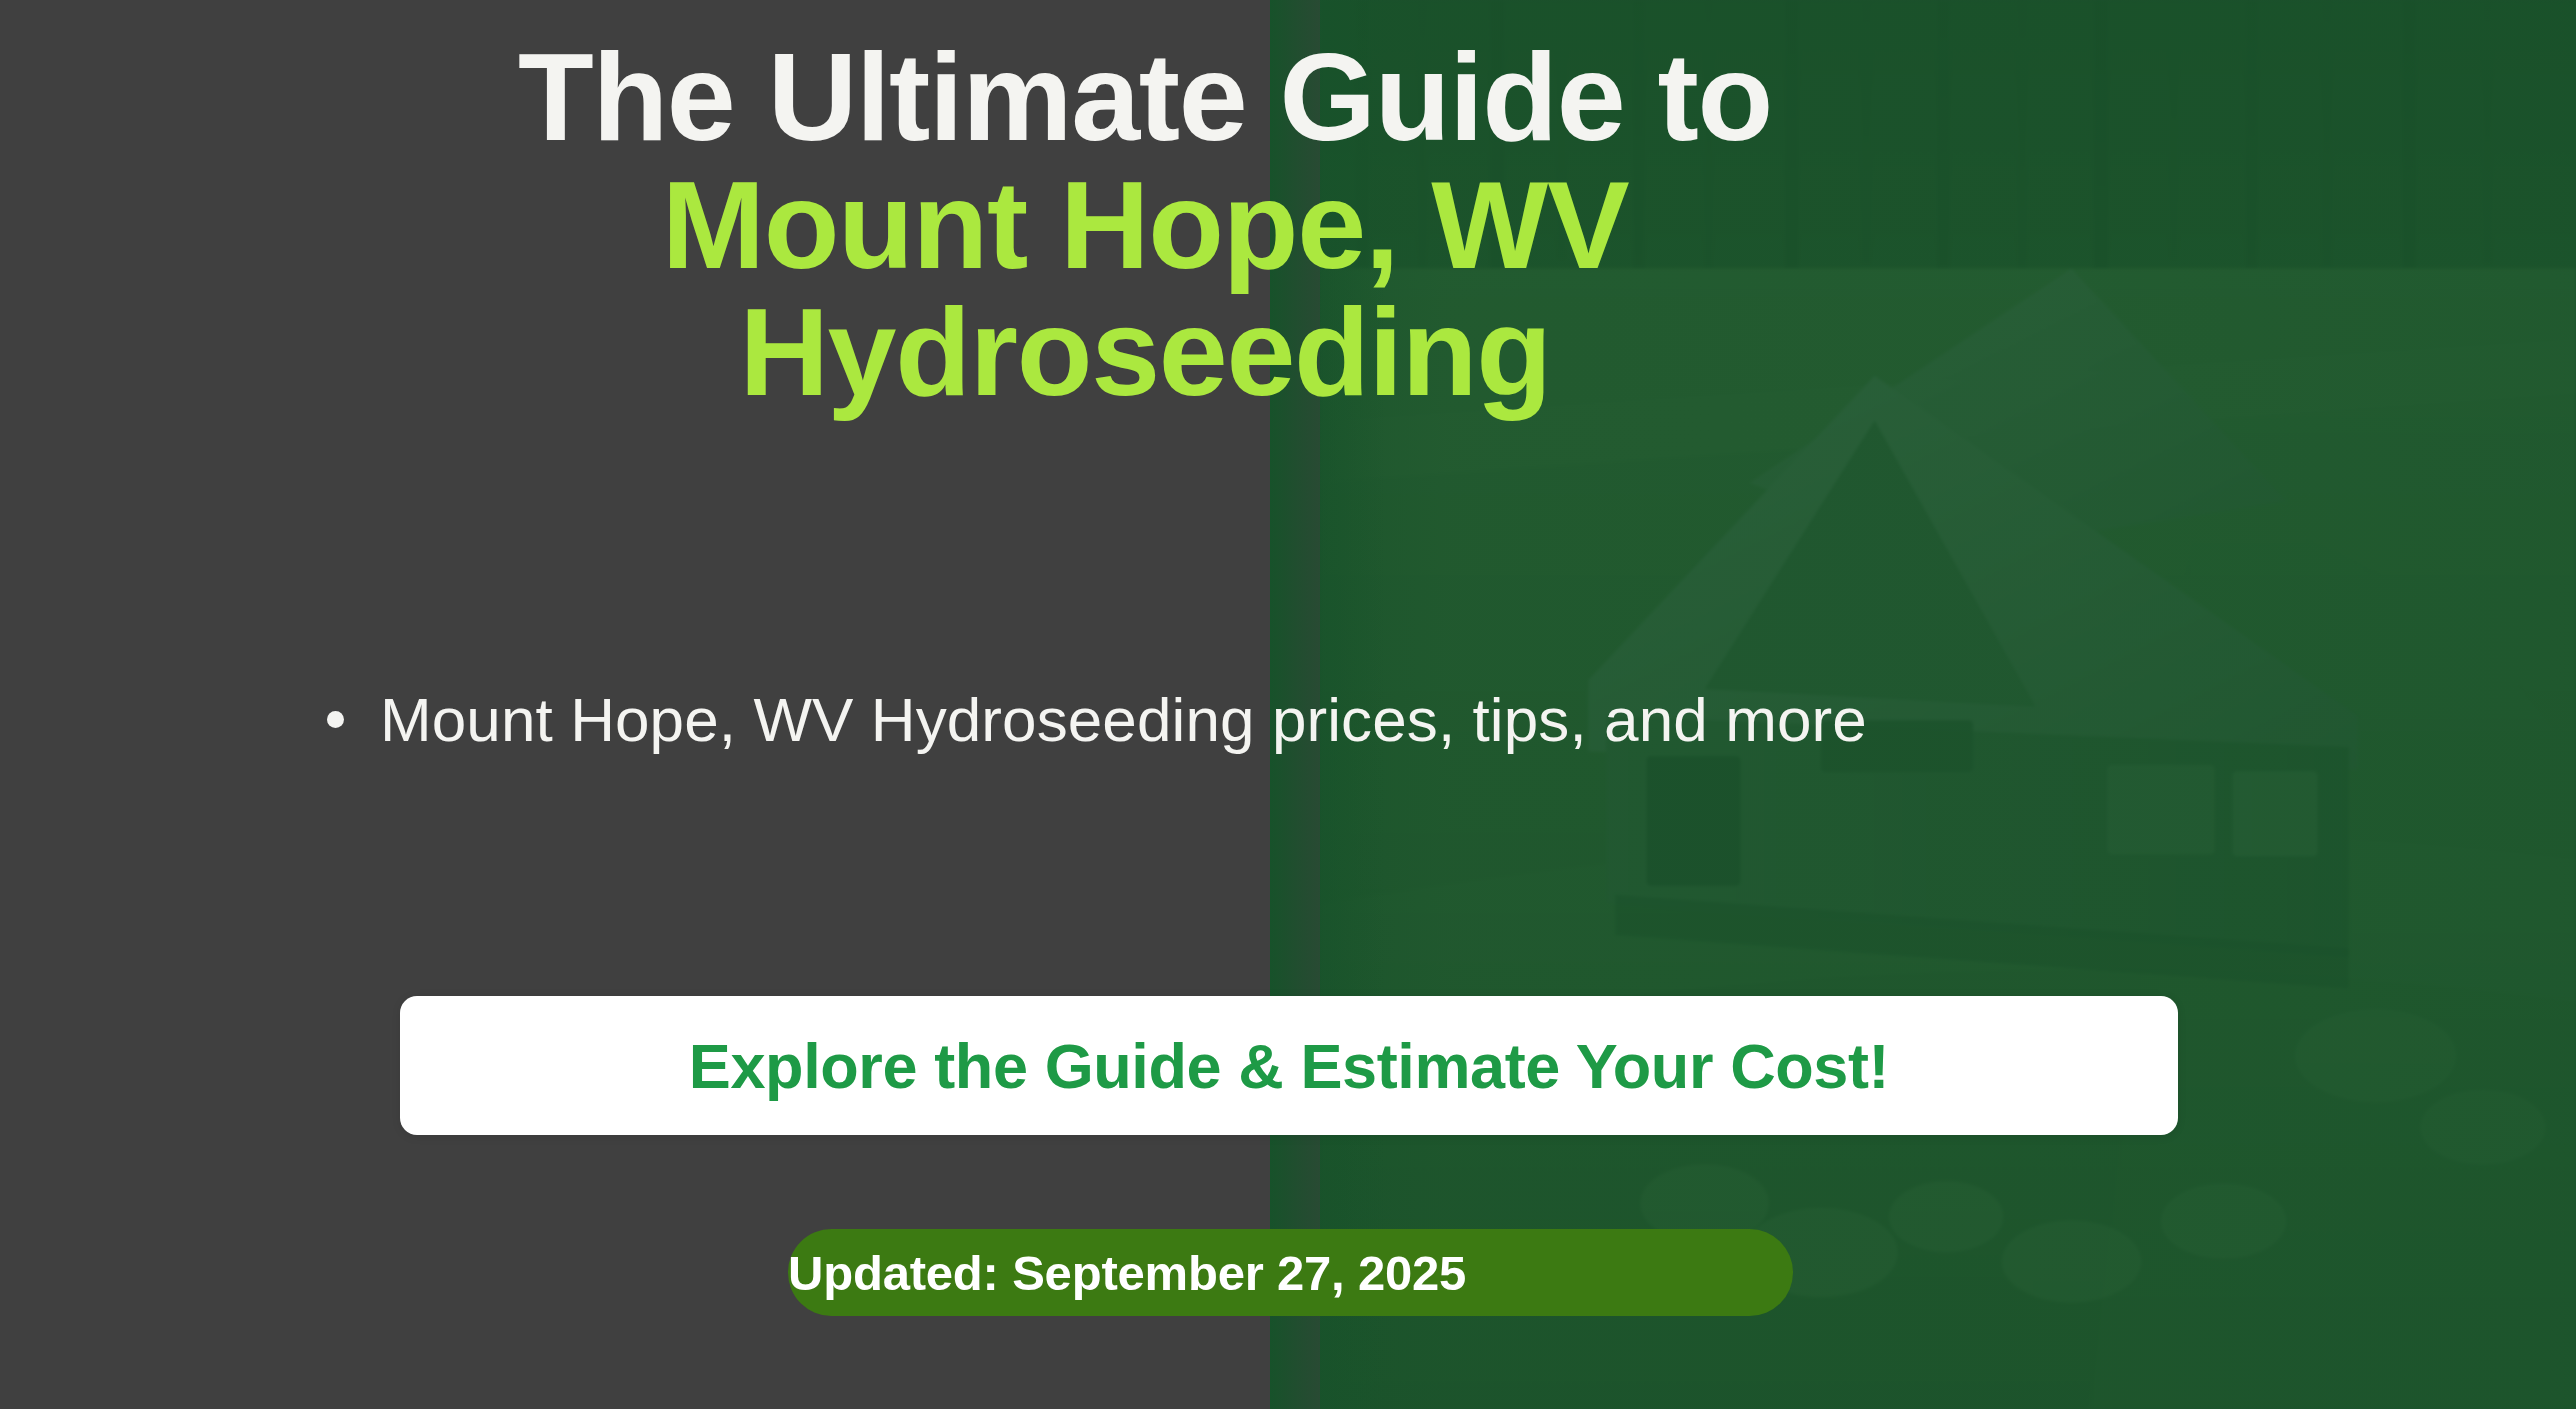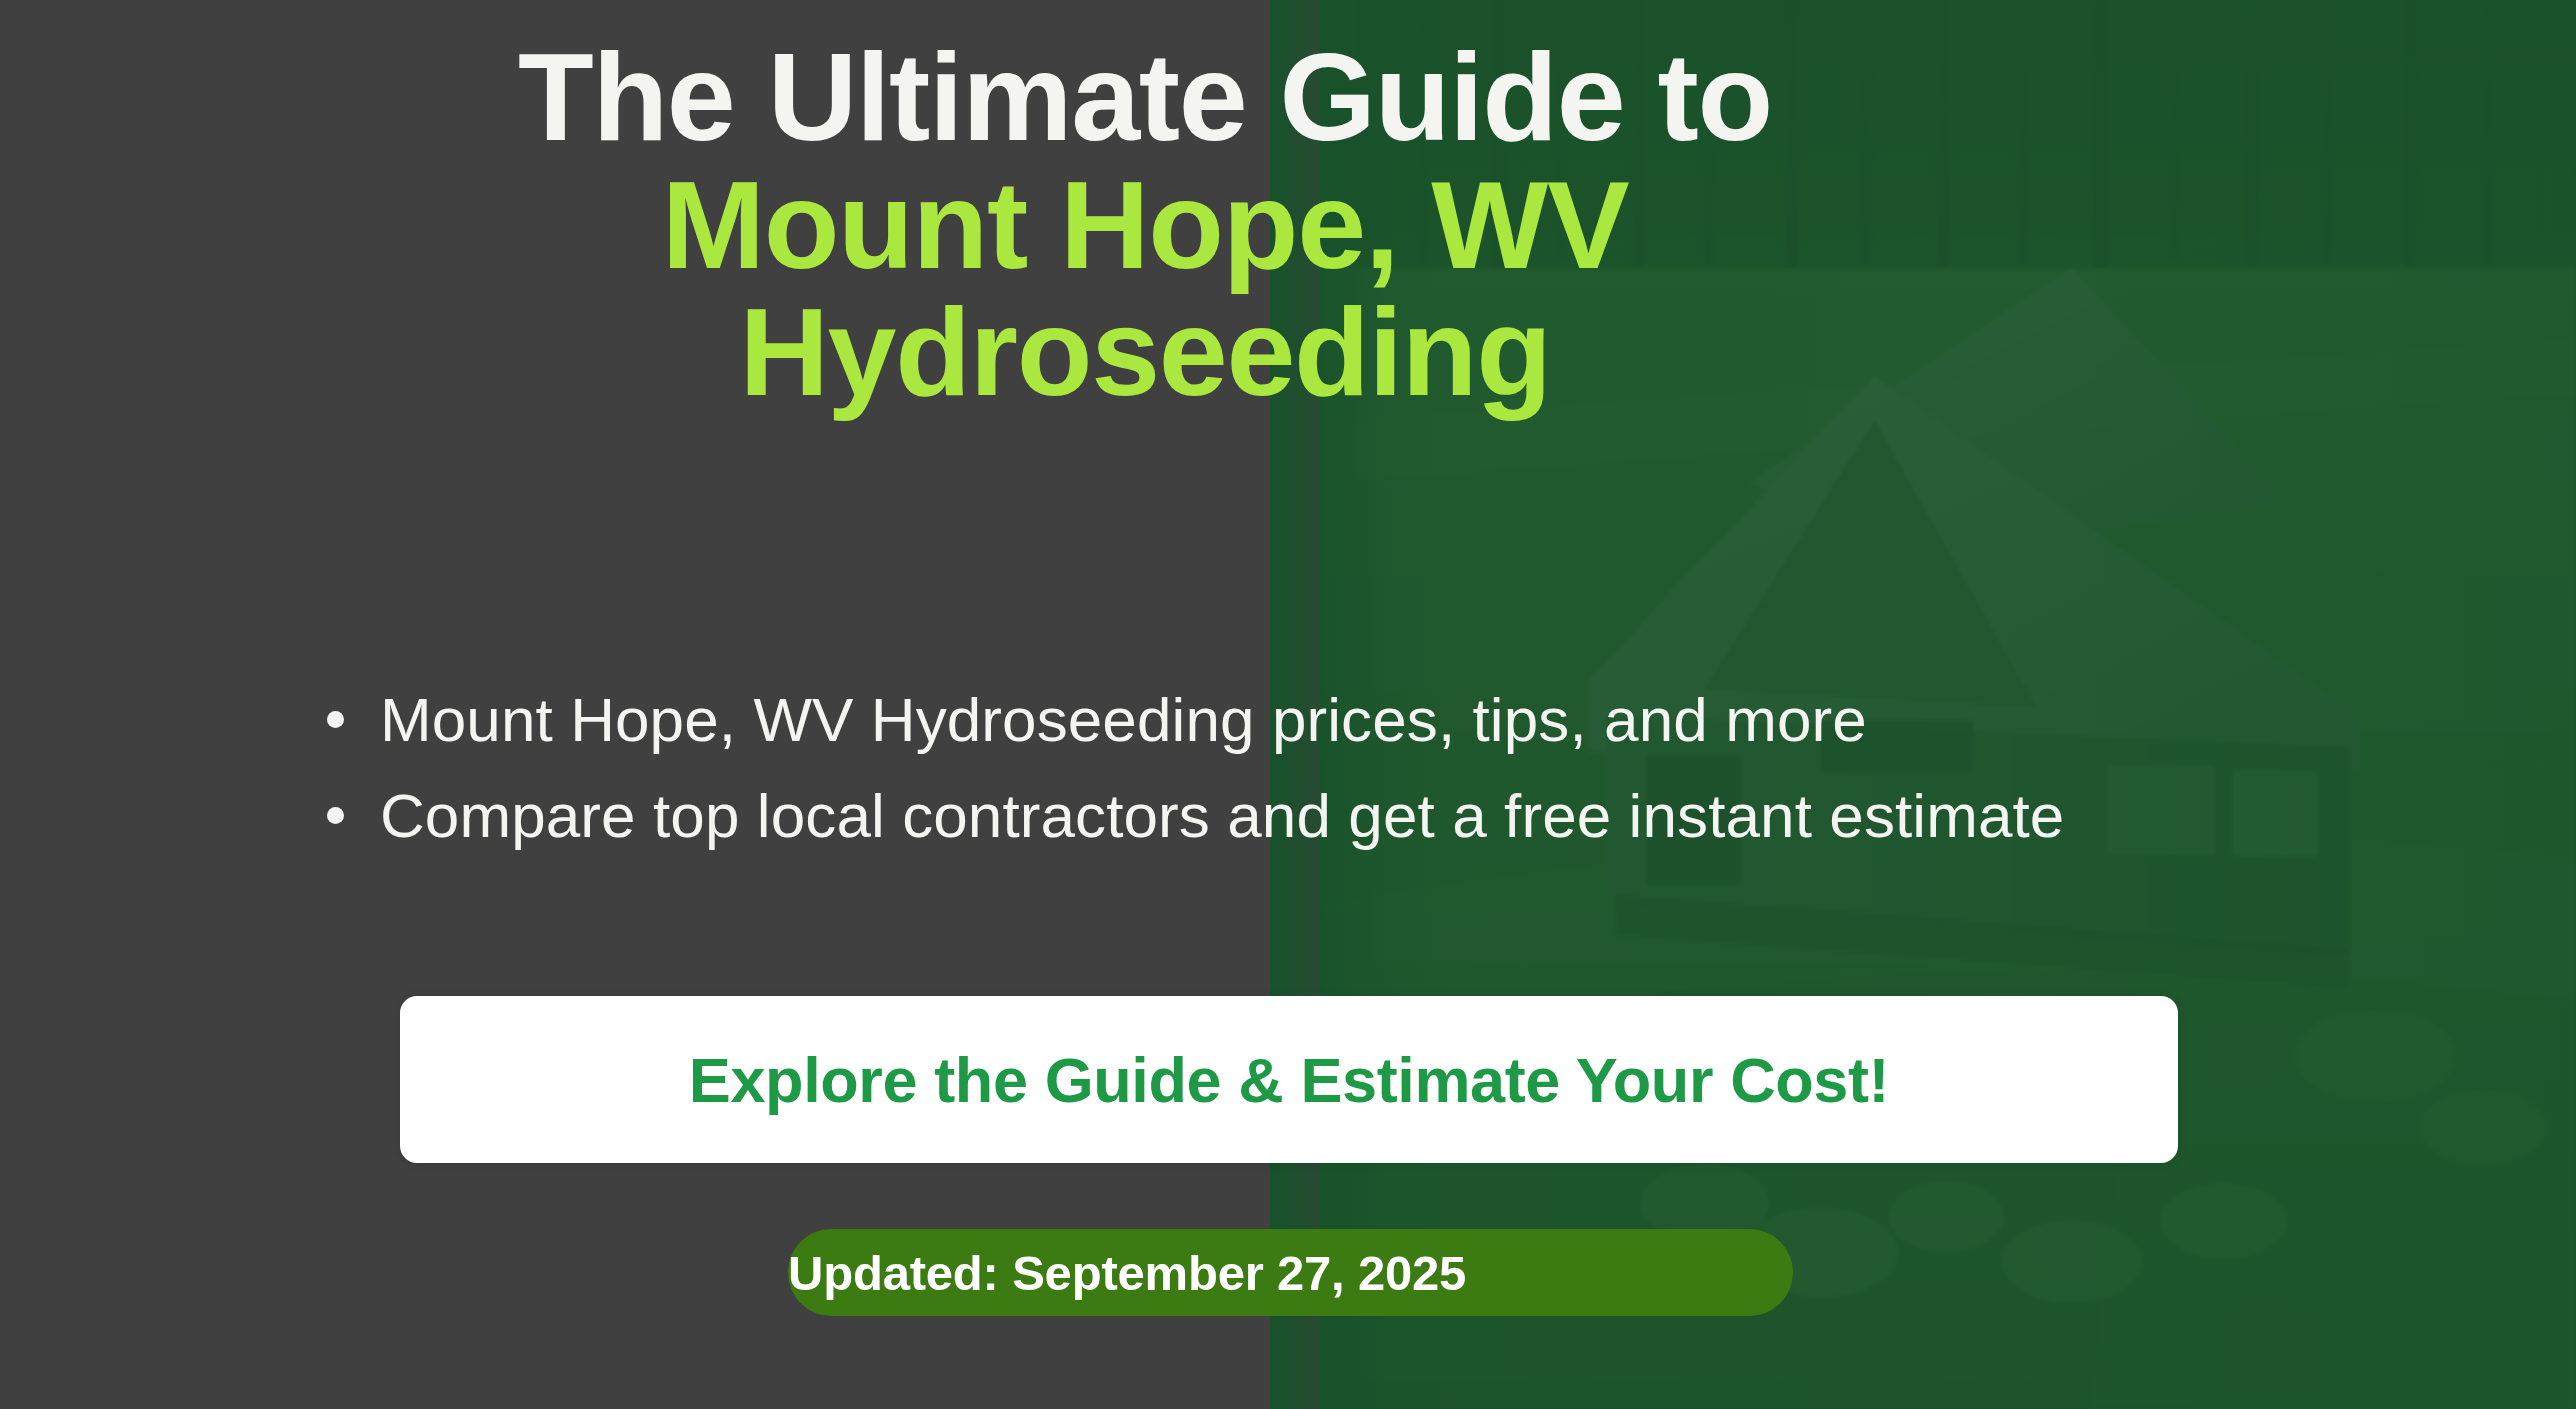--- a/index.html
+++ b/index.html
@@ -112,21 +112,21 @@
     border-radius: 50%;
     background: #F4F4F1;
   }
 
   
   .cta {
     position: absolute;
     left: 400px;
     top: 996px;
     width: 1778px;
-    height: 167px;
+    height: 139px;
     background: #FFFFFF;
     border-radius: 17px;
     border: none;
     display: flex;
     align-items: center;
     justify-content: center;
     cursor: pointer;
     padding: 0;
     box-shadow: 0 1.8px 9px rgba(0,0,0,0.10);
   }
@@ -256,24 +256,20 @@
       <span class="hl-line hl-white">The Ultimate Guide to</span>
       <span class="hl-line hl-green">Mount Hope, WV</span>
       <span class="hl-line hl-green">Hydroseeding</span>
     </h1>
 
     <ul class="bullets">
       <li>
         <span class="dot"></span>
         <span>Mount Hope, WV Hydroseeding prices, tips, and more</span>
       </li>
-      <li>
-        <span class="dot"></span>
-        <span>Compare top local contractors and get a free instant estimate</span>
-      </li>
     </ul>
 
     <button class="cta" type="button">
       <span class="cta-label">Explore the Guide &amp; Estimate Your Cost!</span>
     </button>
 
     <div class="badge">
       <span class="badge-label">Updated: September 27, 2025</span>
     </div>
 

